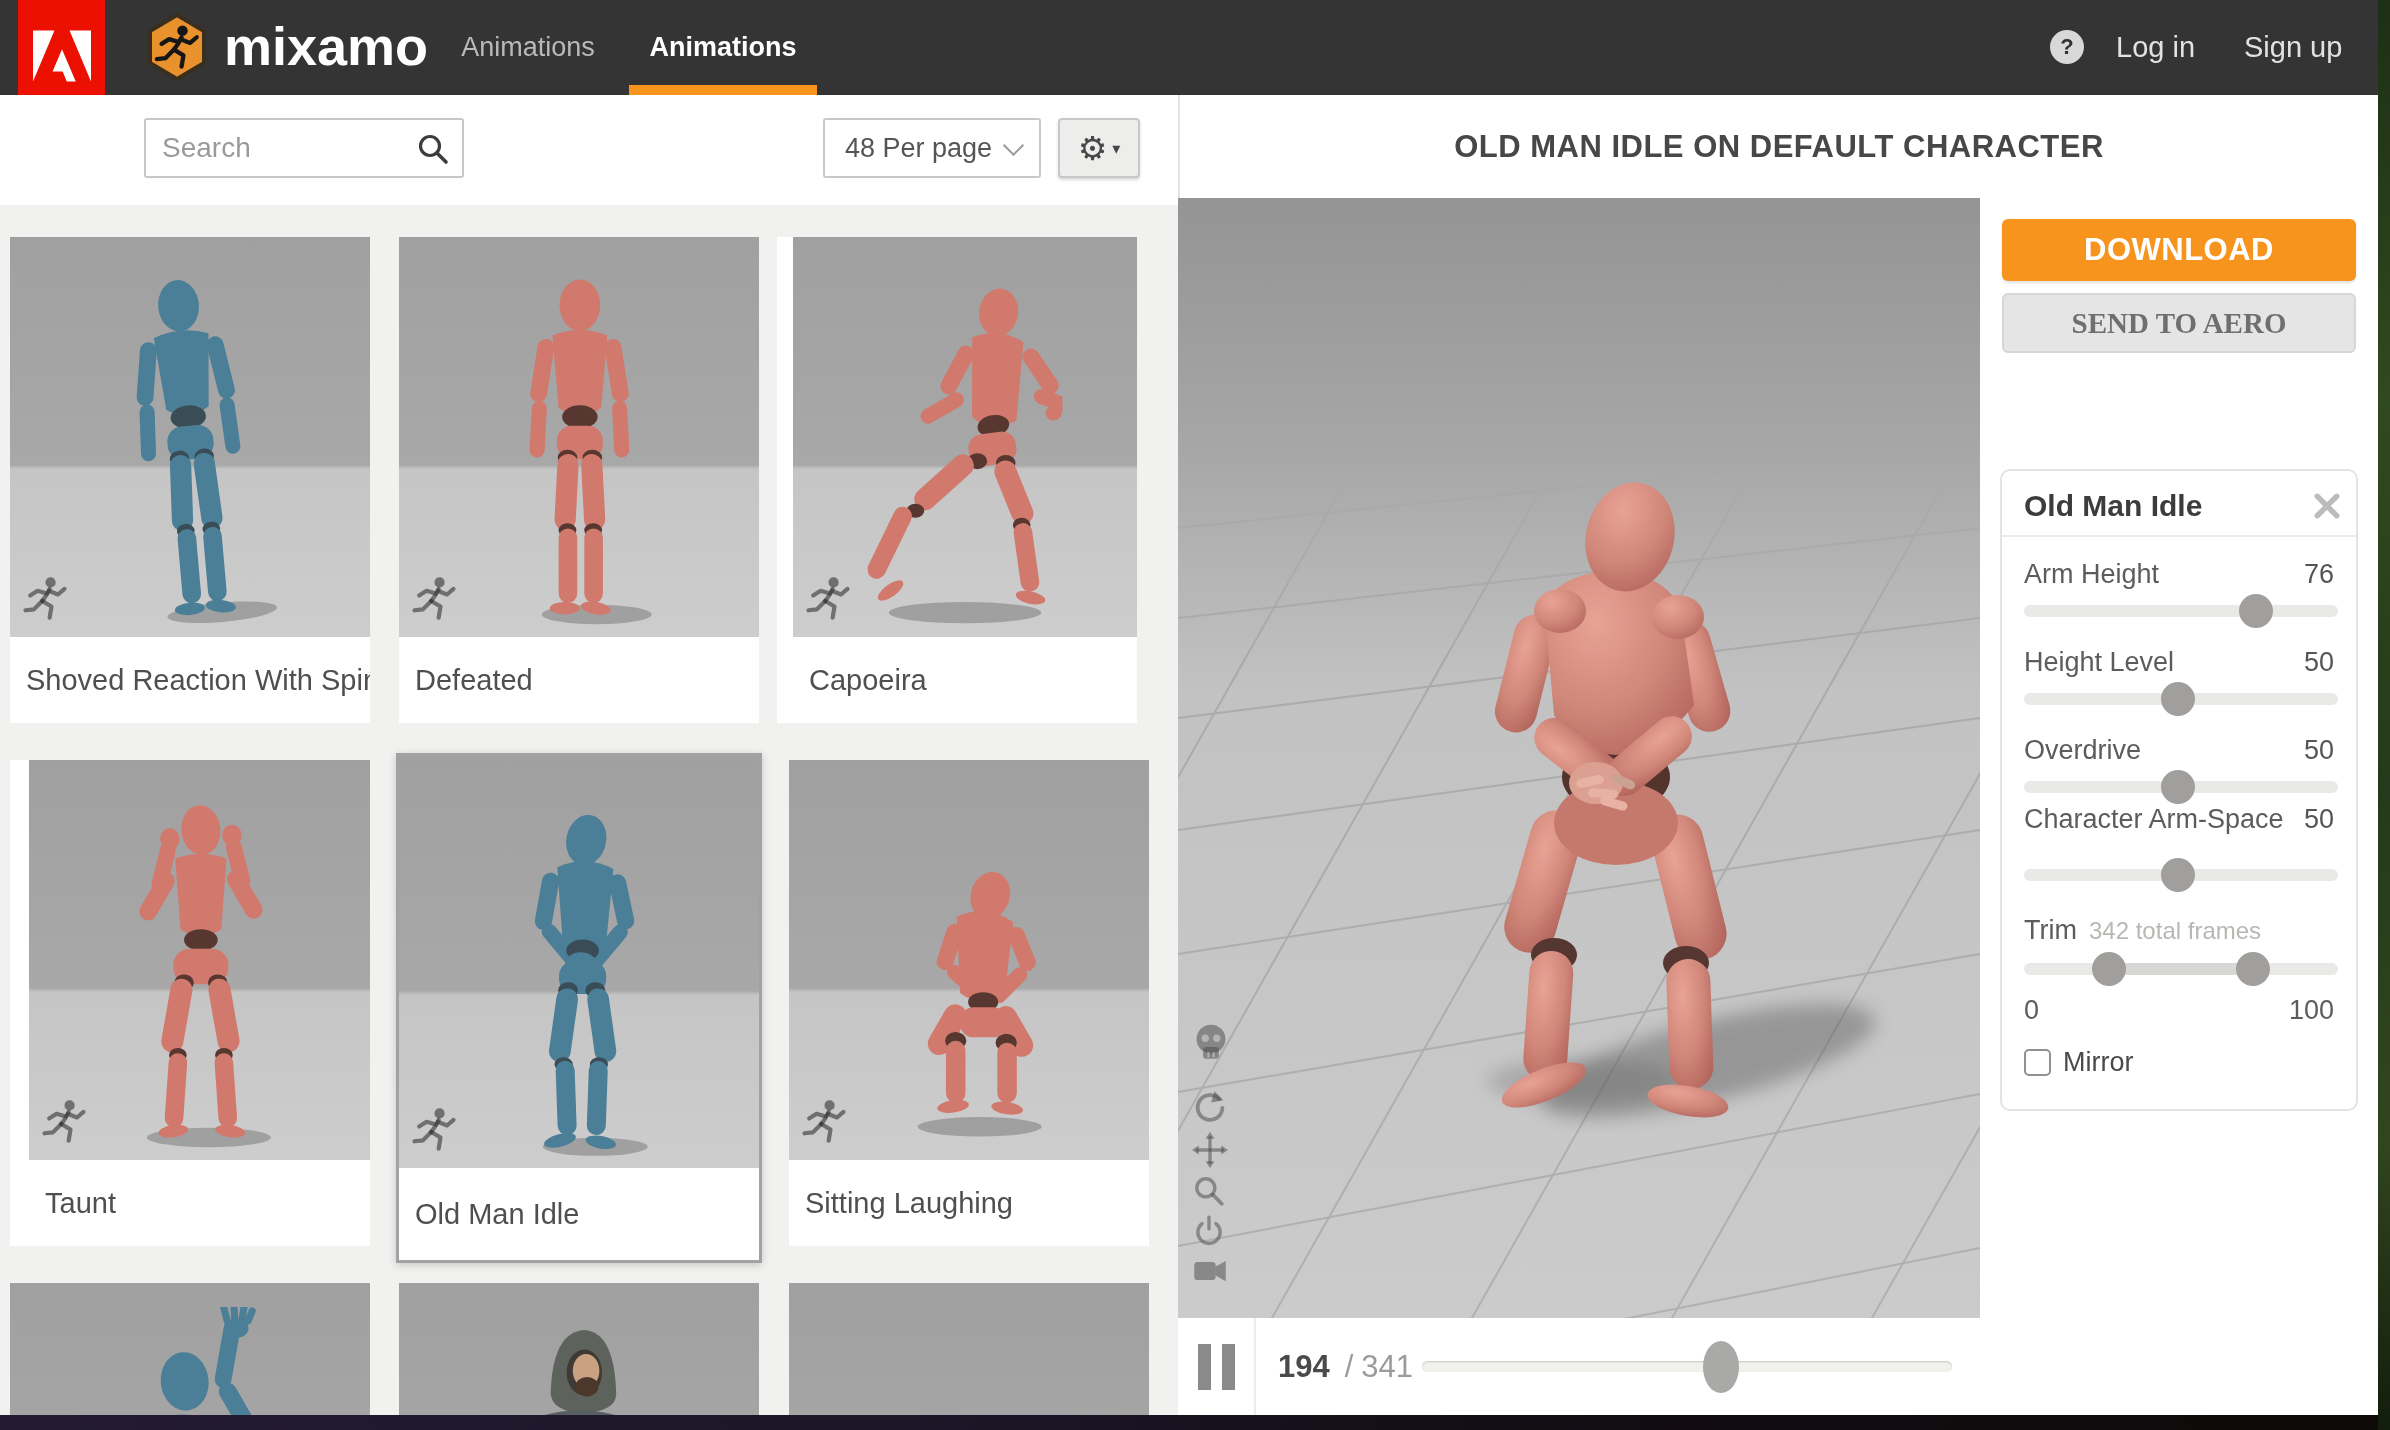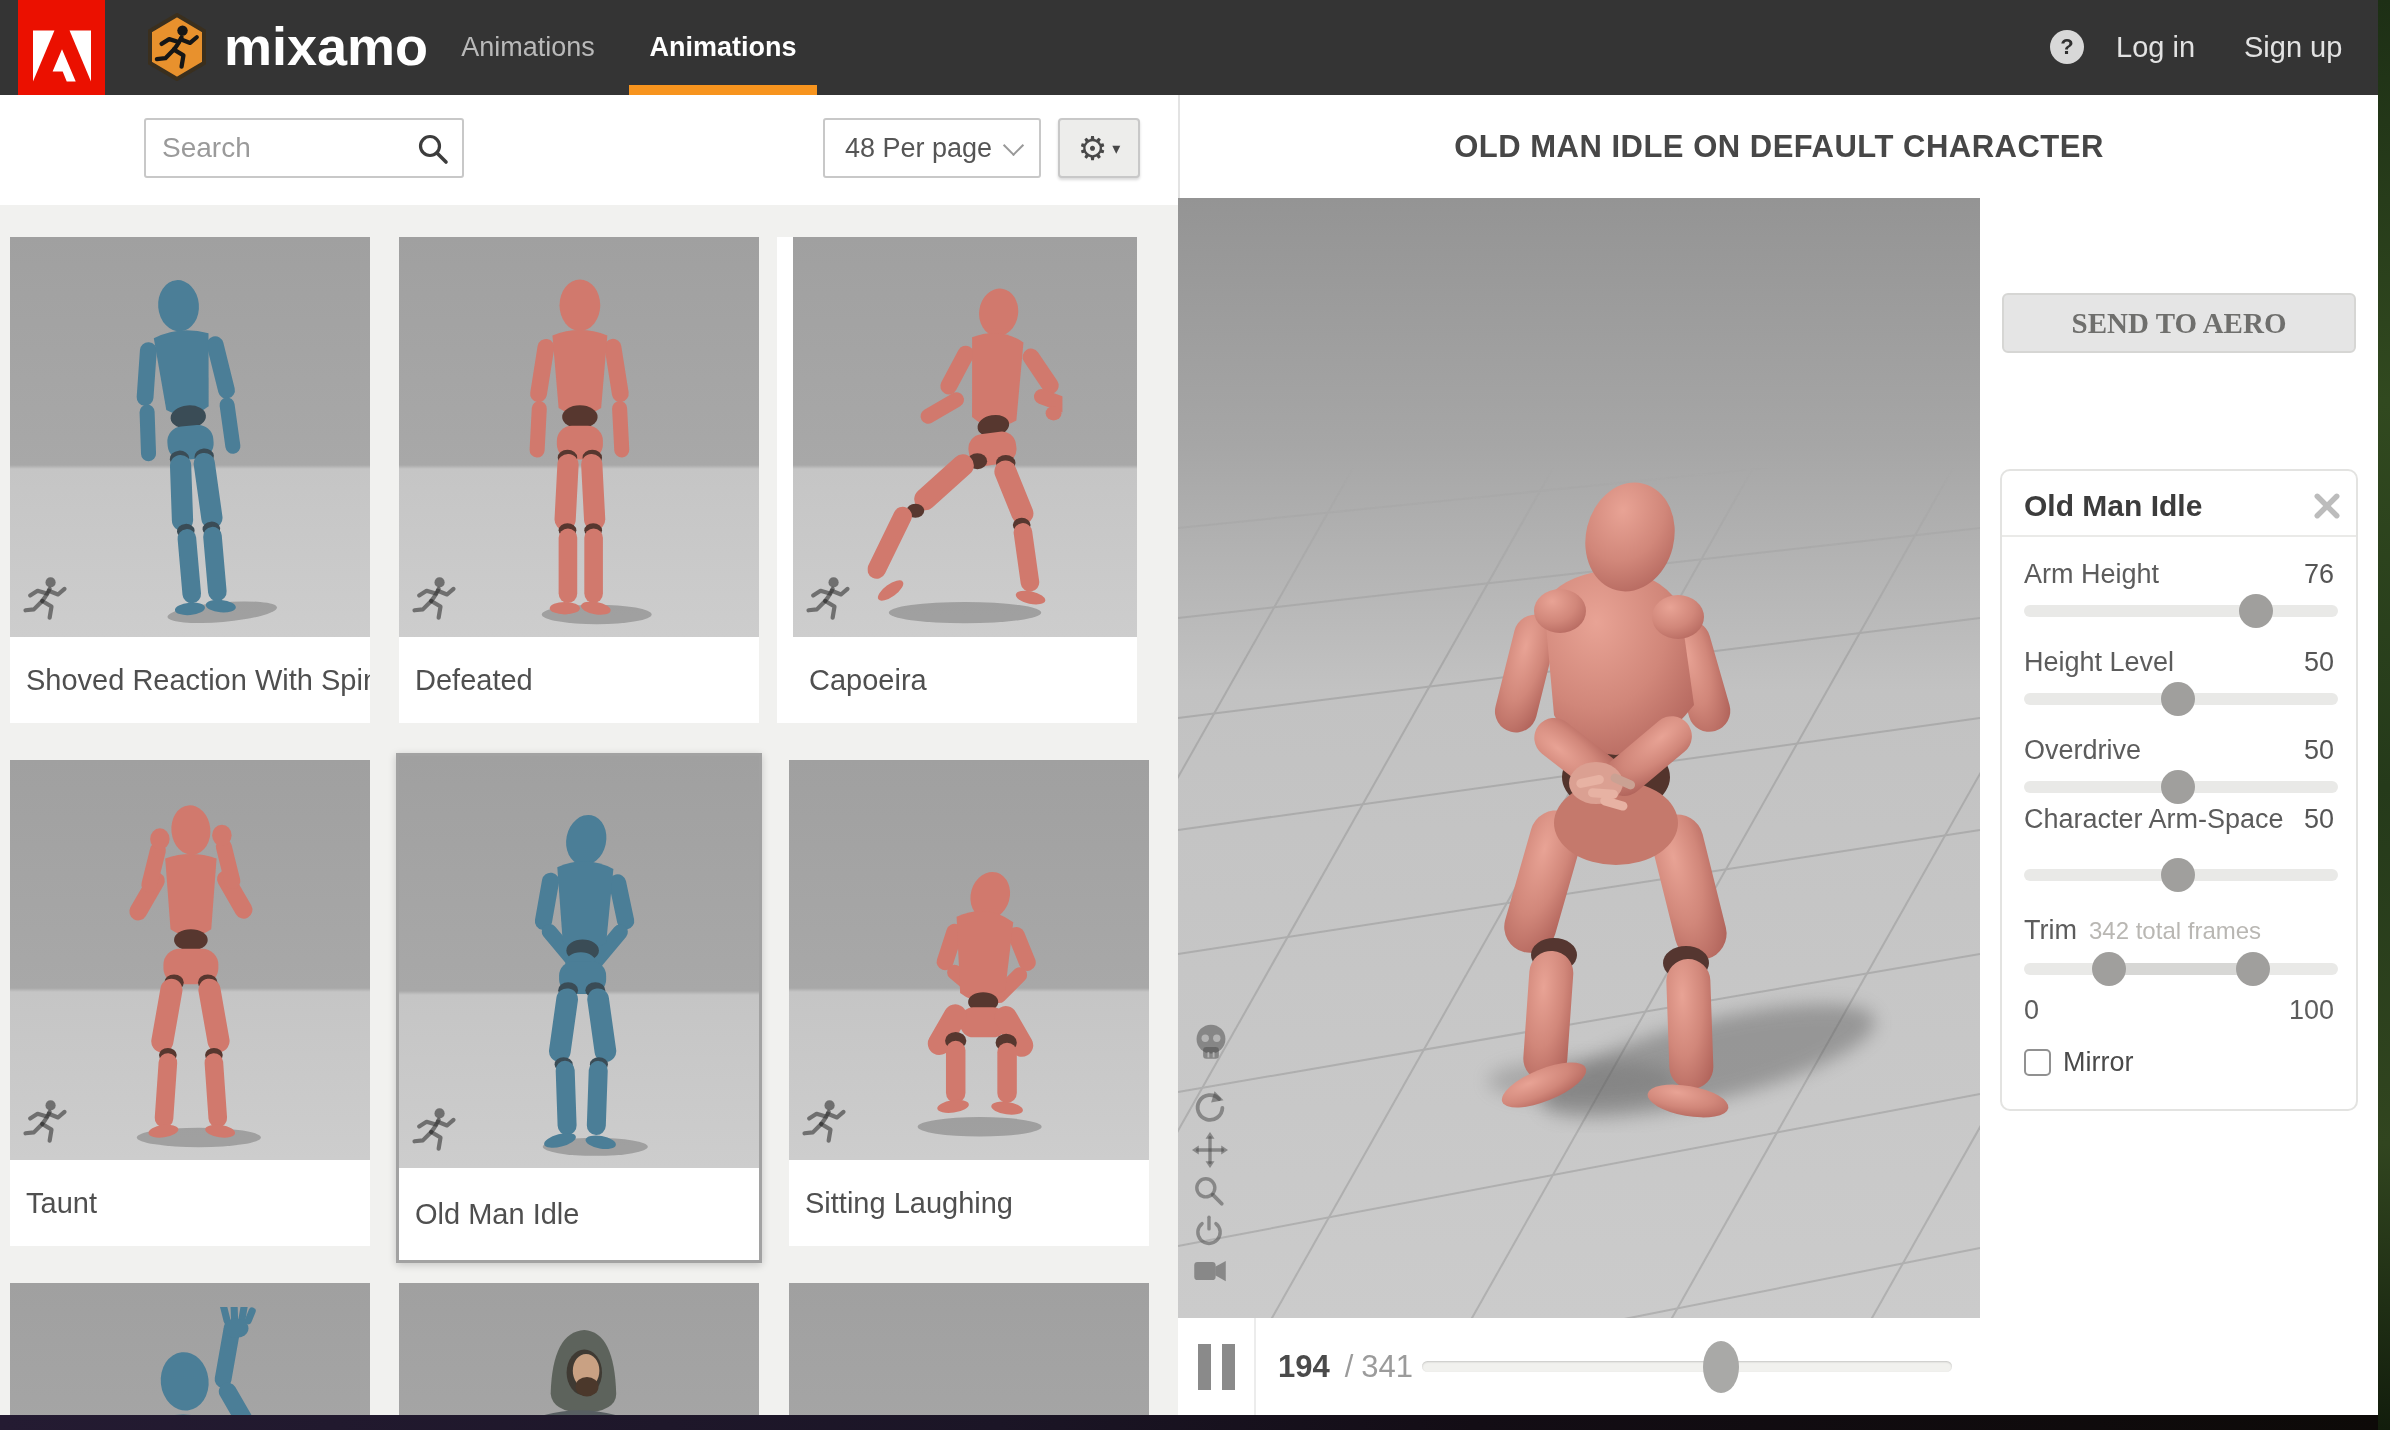--- a/index.html
+++ b/index.html
@@ -51,21 +51,21 @@
   
   #grid-area { left:0; top:205px; width:1178px; height:1210px; background:#f1f1ef; overflow:hidden; }
   .card { position:absolute; width:360px; background:#fff; cursor:pointer; }
   .thumb { position:relative; width:100%; height:400px; overflow:hidden;
     background:linear-gradient(180deg,#a0a0a0 0%,#a8a8a8 57%,#c5c5c5 58%,#cdcdcd 100%); }
   .thumb svg.man { position:absolute; left:50%; bottom:4px; transform:translateX(-50%); }
   .card-label { height:86px; line-height:86px; padding-left:16px; font-size:29px; color:#4f4f4f;
     background:#fff; white-space:nowrap; overflow:hidden; }
   .runner-badge { position:absolute; left:12px; bottom:10px; color:rgba(55,55,55,.62); }
   .c0{left:10px;  top:32px;}  .c1{left:399px; top:32px;}  .c2{left:777px; top:32px;padding-left:16px;}
-  .c3{left:10px;  top:555px;} .c5{left:789px; top:555px;}
+  .c3{left:10px;  top:555px;padding-left:19px;} .c5{left:789px; top:555px;}
   .c4{left:396px; top:548px; width:366px; border:3px solid #a2a2a2; box-shadow:0 2px 8px rgba(0,0,0,.18);}
   .c4 .thumb{height:412px;} .c4 .card-label{height:92px; line-height:92px;}
   .c6{left:10px;  top:1078px;} .c7{left:399px; top:1078px;} .c8{left:789px; top:1078px;}
   .m-teal  { --skin:#4b7e97; --joint:#3a4c56; }
   .m-salmon{ --skin:#d1796d; --joint:#57372f; }
   .sh { fill:rgba(70,70,70,.33); }
   .tilt { transform:translateX(-50%) rotate(-5deg) !important; }
 
   
   #preview-header { left:1180px; top:95px; width:1198px; height:103px; background:#fff;
@@ -531,20 +531,21 @@
   </div>
   <div id="frame-counter" class="abs">
     <span class="cur">194</span><span>/</span><span class="tot">341</span>
   </div>
   <div id="scrub-track" class="abs">
     <div id="scrub-thumb" style="left: 56.5%;"></div>
   </div>
 </div>
 
 <div id="sidebar" class="abs">
+  <div id="download-button" class="side-btn">DOWNLOAD</div>
   <div id="aero-button" class="side-btn">SEND TO AERO</div>
 
   <div id="settings-panel" class="abs">
     <div id="panel-title" class="abs">Old Man Idle</div>
     <svg id="panel-close" class="abs" viewBox="0 0 24 24">
       <line x1="3" y1="3" x2="21" y2="21" stroke="#bcbcbc" stroke-width="5" stroke-linecap="round"></line>
       <line x1="21" y1="3" x2="3" y2="21" stroke="#bcbcbc" stroke-width="5" stroke-linecap="round"></line>
     </svg>
     <div id="panel-divider" class="abs"></div>
 

